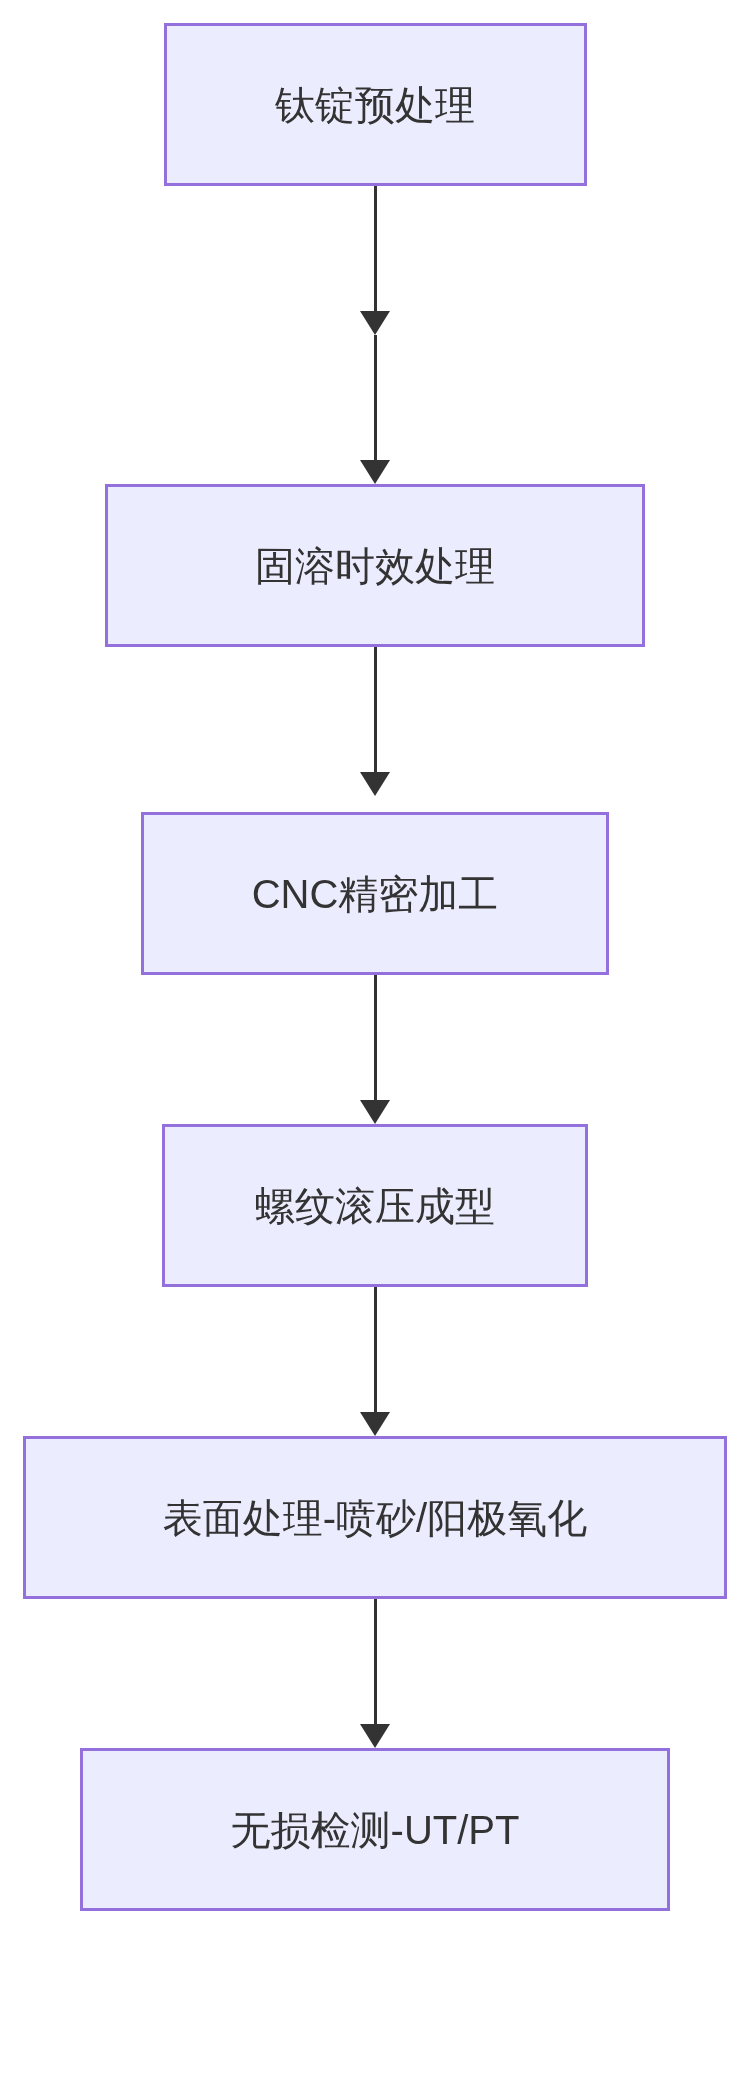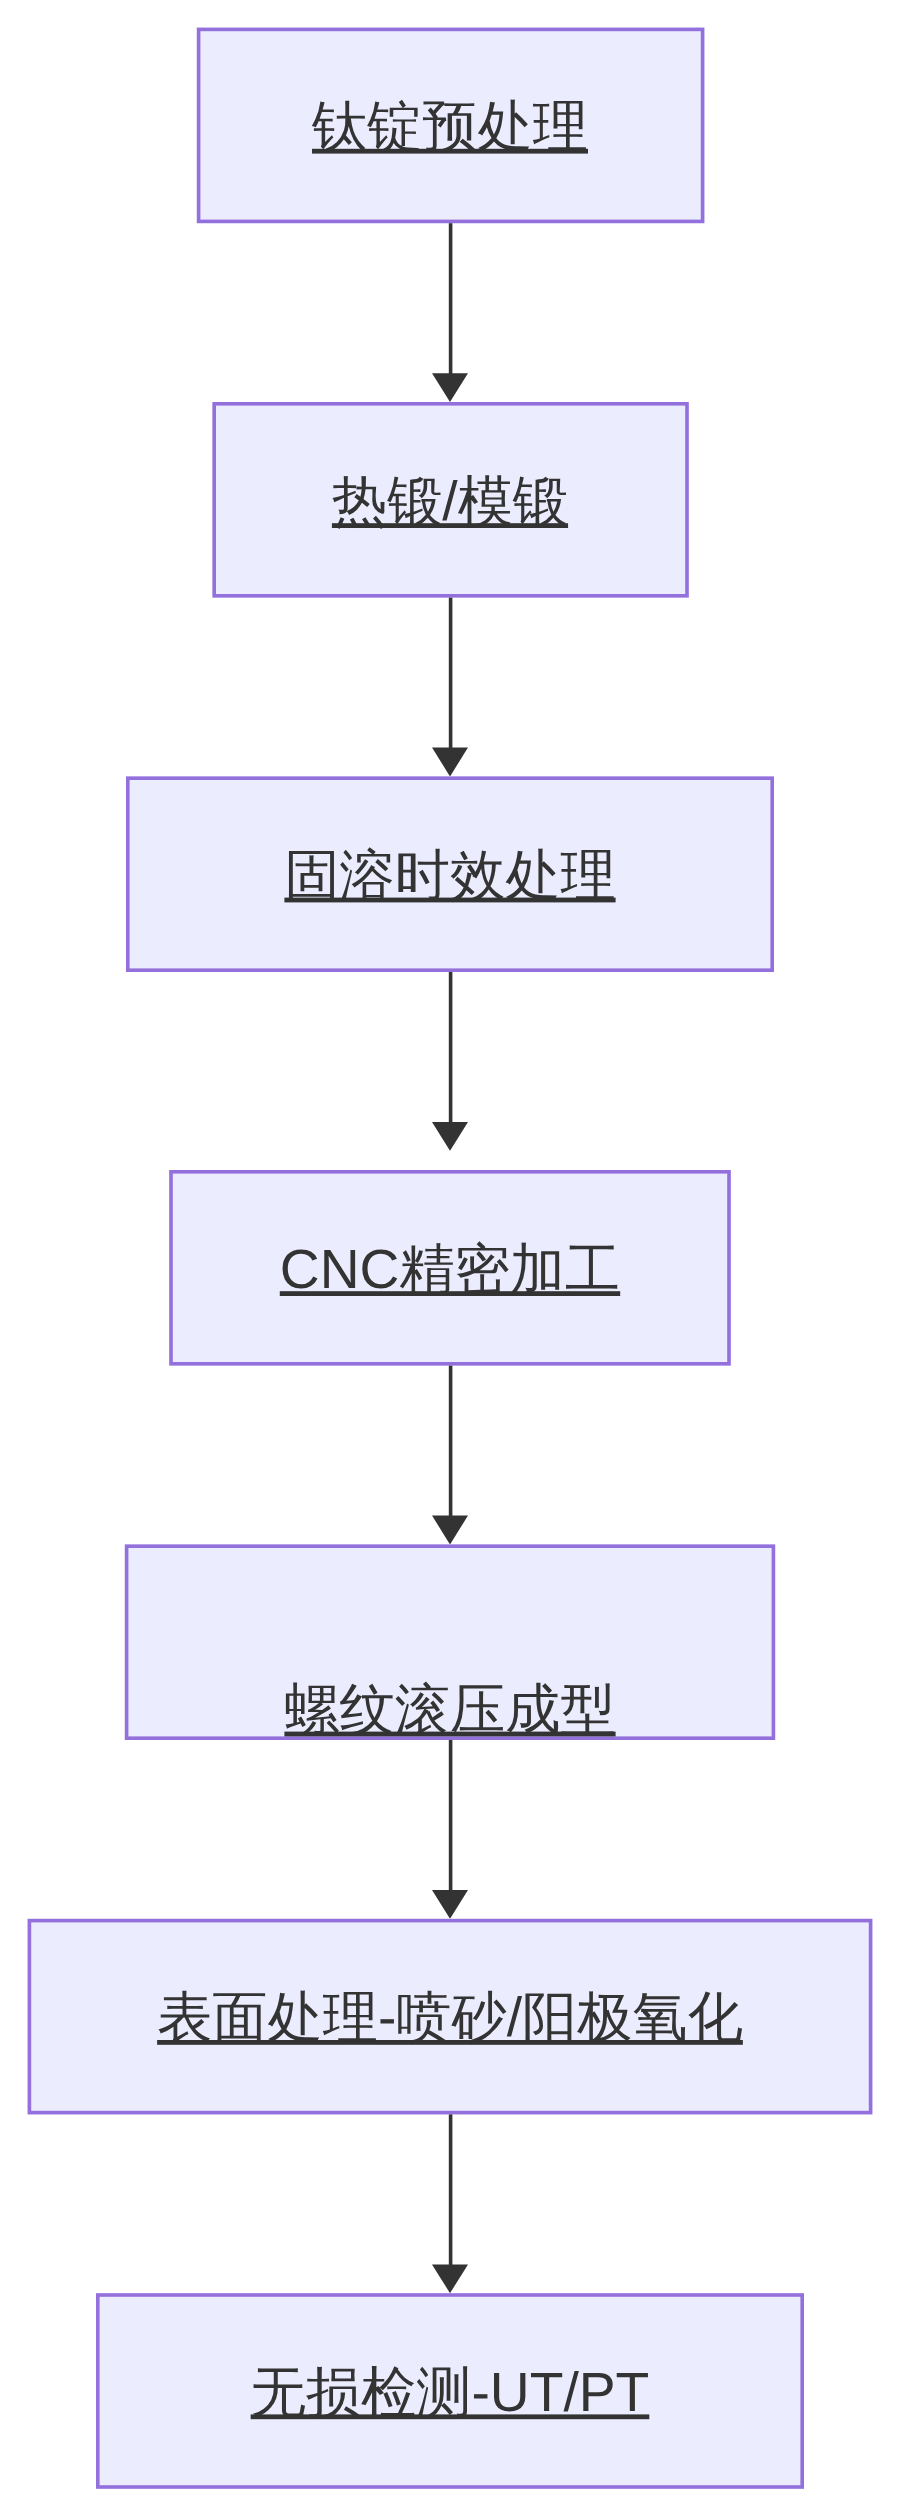--- a/index.html
+++ b/index.html
@@ -21,32 +21,31 @@
     overflow: hidden;
   }
   .node {
     box-sizing: border-box;
     height: 163px;
     background: var(--node-fill, #ECECFF);
     border: 3px solid var(--node-border, #9370DB);
     display: flex;
     align-items: center;
     justify-content: center;
-    font-size: 46px;
+    font-size: 40px;
     line-height: 1;
     color: var(--text, #333333);
     white-space: nowrap;
     flex: 0 0 auto;
-    text-decoration: underline;
   }
   .n1 { width: 423px; }
   .n2 { width: 397px; }
   .n3 { width: 540px; }
   .n4 { width: 468px; margin-top: 16px; }
-  .n5 { width: 542px; align-items: flex-end; }
+  .n5 { width: 426px; }
   .n6 { width: 704px; }
   .n7 { width: 590px; }
   .edge {
     height: 149px;
     flex: 0 0 auto;
     display: flex;
     flex-direction: column;
     align-items: center;
   }
   .edge .line {
@@ -70,23 +69,20 @@
 
   <div class="node n1">
     <span>钛锭预处理</span>
   </div>
 
   <div class="edge">
     <div class="line"></div>
     <div class="head"></div>
   </div>
 
-  <div class="node n2">
-    <span>热锻/模锻</span>
-  </div>
 
   <div class="edge">
     <div class="line"></div>
     <div class="head"></div>
   </div>
 
   <div class="node n3">
     <span>固溶时效处理</span>
   </div>
 

